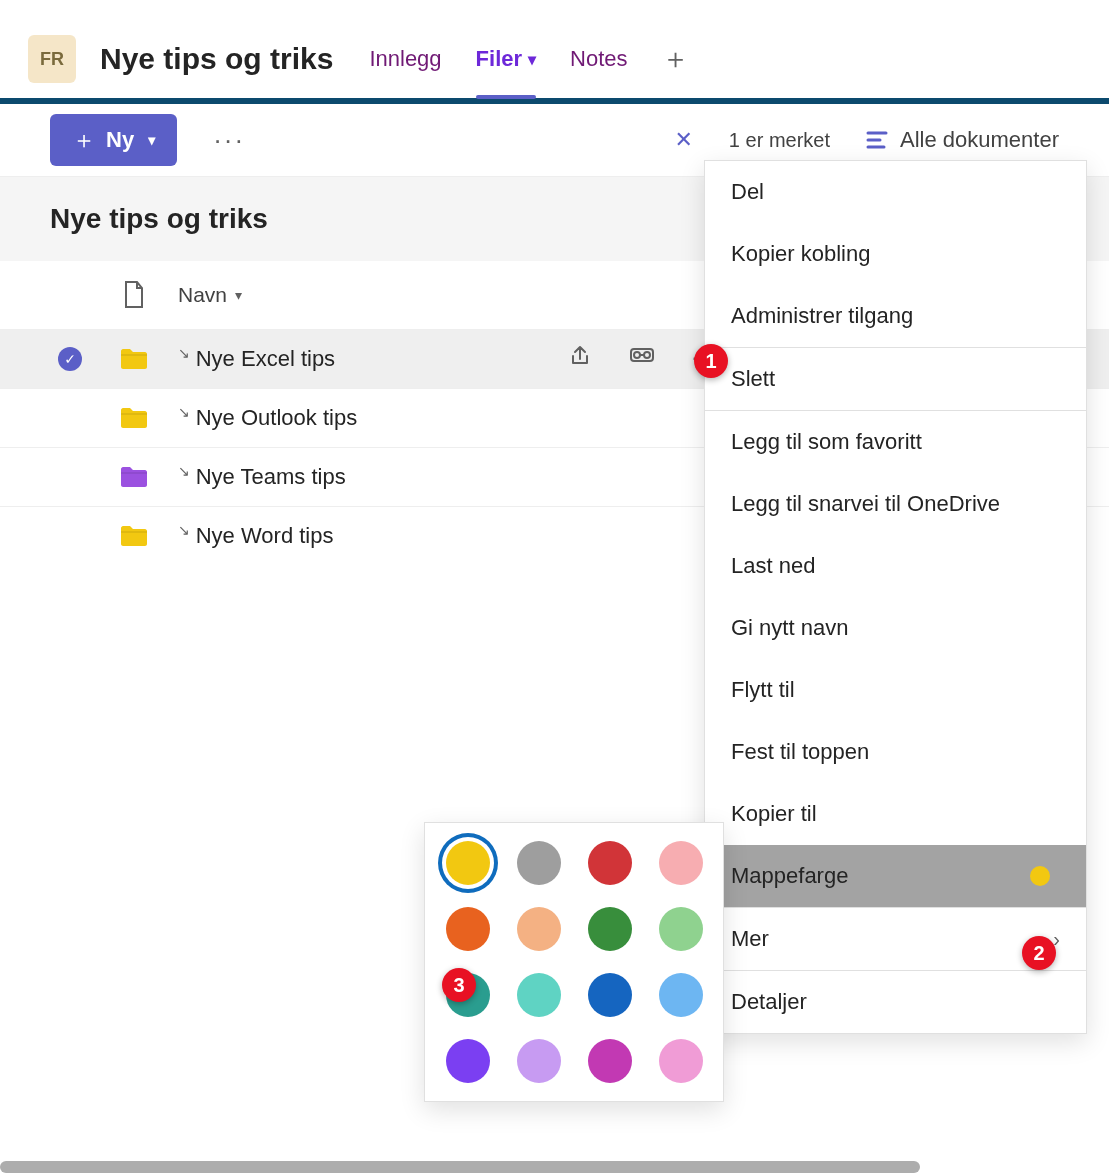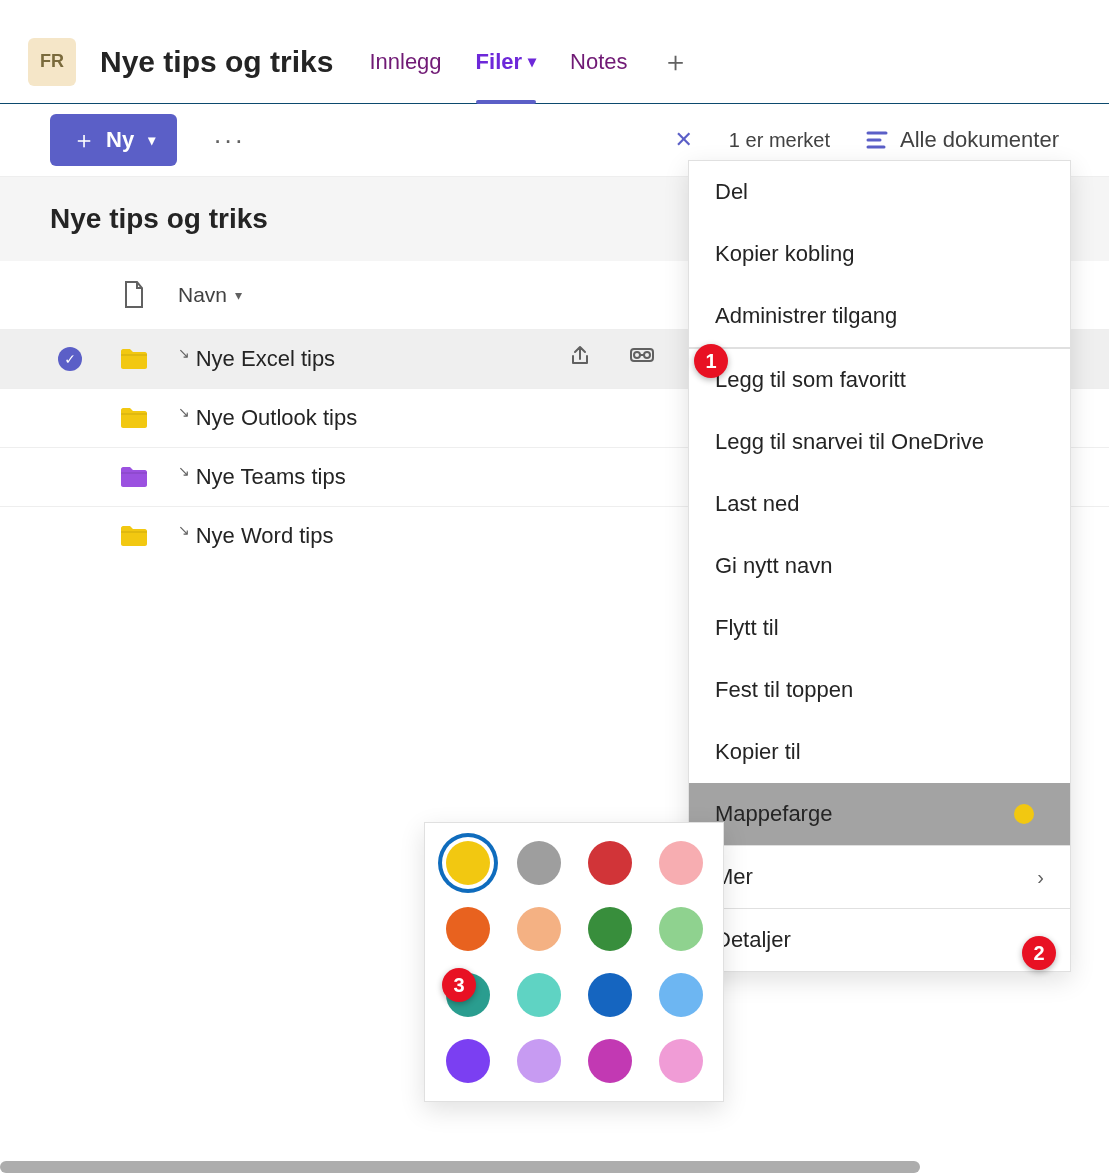--- a/index.html
+++ b/index.html
@@ -12,21 +12,21 @@
     overflow: hidden;
     position: relative;
   }
 
   
   .header {
     display: flex;
     align-items: center;
     padding: 20px 28px 0 28px;
     height: 104px;
-    border-bottom: 1px solid #0c4a6e;
+    border-bottom: 6px solid #0c4a6e;
     gap: 24px;
   }
   .avatar {
     width: 48px; height: 48px;
     background: #f5e6c8;
     color: #7a6a3c;
     font-weight: 600;
     font-size: 18px;
     display: flex;
     align-items: center;
@@ -166,21 +166,21 @@
   .row-actions {
     position:absolute; right: 390px;
     display:flex; gap:36px; color:#616161; font-size:22px;
   }
   .row-actions span { cursor:pointer; }
 
   
   .context-menu {
     position: absolute;
     top: 160px;
-    left: 688px;
+    left: 704px;
     width: 383px;
     background: #fff;
     border: 1px solid #e0e0e0;
     box-shadow: 0 8px 24px rgba(0,0,0,0.12);
     z-index: 20;
   }
   .cm-item {
     padding: 18px 26px;
     font-size: 22px;
     color: #242424;
@@ -379,20 +379,23 @@
     <div class="cm-item">
       <span>Del</span>
     </div>
     <div class="cm-item">
       <span>Kopier kobling</span>
     </div>
     <div class="cm-item">
       <span>Administrer tilgang</span>
     </div>
     <div class="cm-sep"></div>
+    <div class="cm-item">
+      <span>Slett</span>
+    </div>
     <div class="cm-sep"></div>
     <div class="cm-item">
       <span>Legg til som favoritt</span>
     </div>
     <div class="cm-item">
       <span>Legg til snarvei til OneDrive</span>
     </div>
     <div class="cm-item">
       <span>Last ned</span>
     </div>

